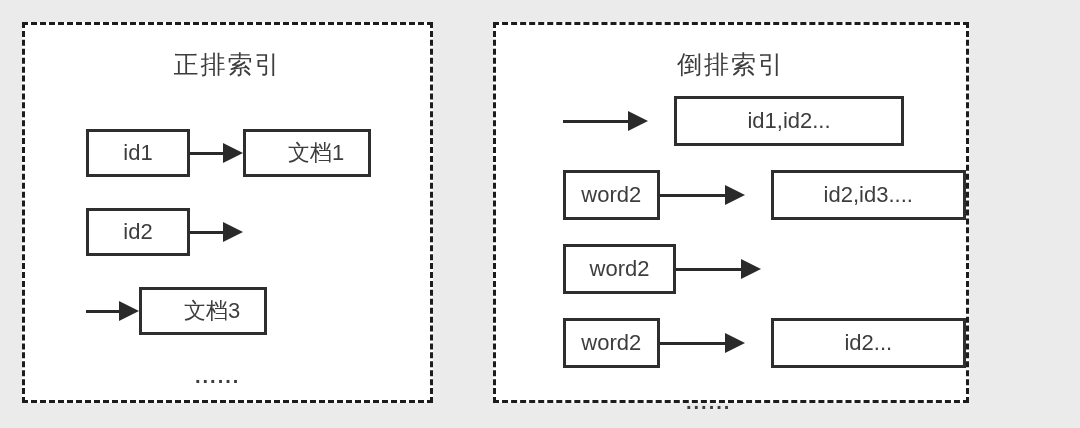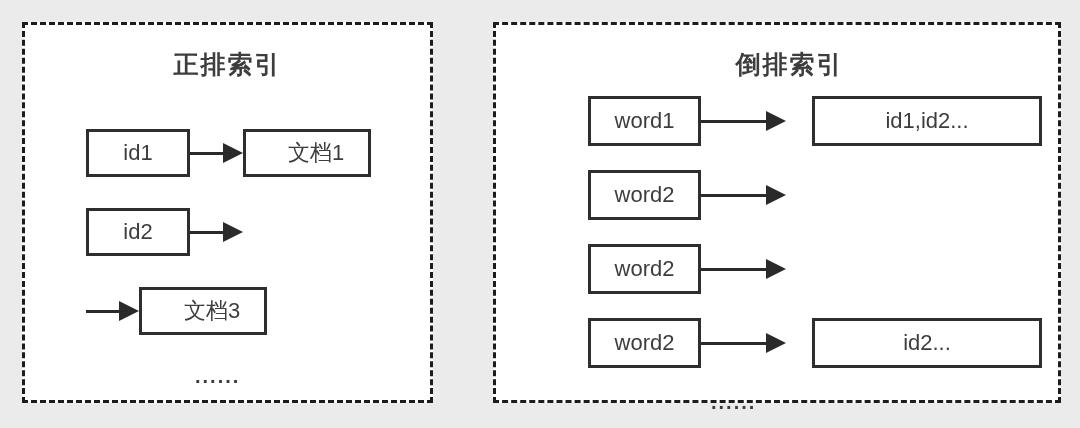--- a/index.html
+++ b/index.html
@@ -25,28 +25,28 @@
   }
   .panel {
     position: absolute;
     top: 22px;
     height: 381px;
     background: var(--panel-bg);
     border: 3px dashed var(--dashed-border);
     padding-top: 24px;
   }
   .panel-forward { left: 22px;  width: 411px; }
-  .panel-inverted { left: 493px; width: 568px; padding-left: 25px; }
+  .panel-inverted { left: 493px; width: 476px; }
 
   .panel-title {
     margin: 0;
     text-align: center;
     font-size: 25px;
     line-height: 30px;
-    font-weight: 700;
+    font-weight: 400;
     letter-spacing: 2px;
     color: var(--text);
   }
 
   .rows { }
   .panel-forward .rows { margin-top: 50px; }
   .panel-inverted .rows { margin-top: 17px; }
 
   .row {
     display: flex;
@@ -126,27 +126,27 @@
         <div class="box tgt">文档3</div>
       </div>
       <div class="ellipsis">......</div>
     </div>
   </section>
 
   <section class="panel panel-inverted">
     <h2 class="panel-title">倒排索引</h2>
     <div class="rows">
       <div class="row">
-        <div class="box src">word1</div>
         <div class="arrow"></div>
         <div class="box tgt">id1,id2...</div>
       </div>
       <div class="row">
         <div class="box src">word2</div>
         <div class="arrow"></div>
+        <div class="box tgt">id2,id3....</div>
       </div>
       <div class="row">
         <div class="box src">word2</div>
         <div class="arrow"></div>
       </div>
       <div class="row">
         <div class="box src">word2</div>
         <div class="arrow"></div>
         <div class="box tgt">id2...</div>
       </div>

